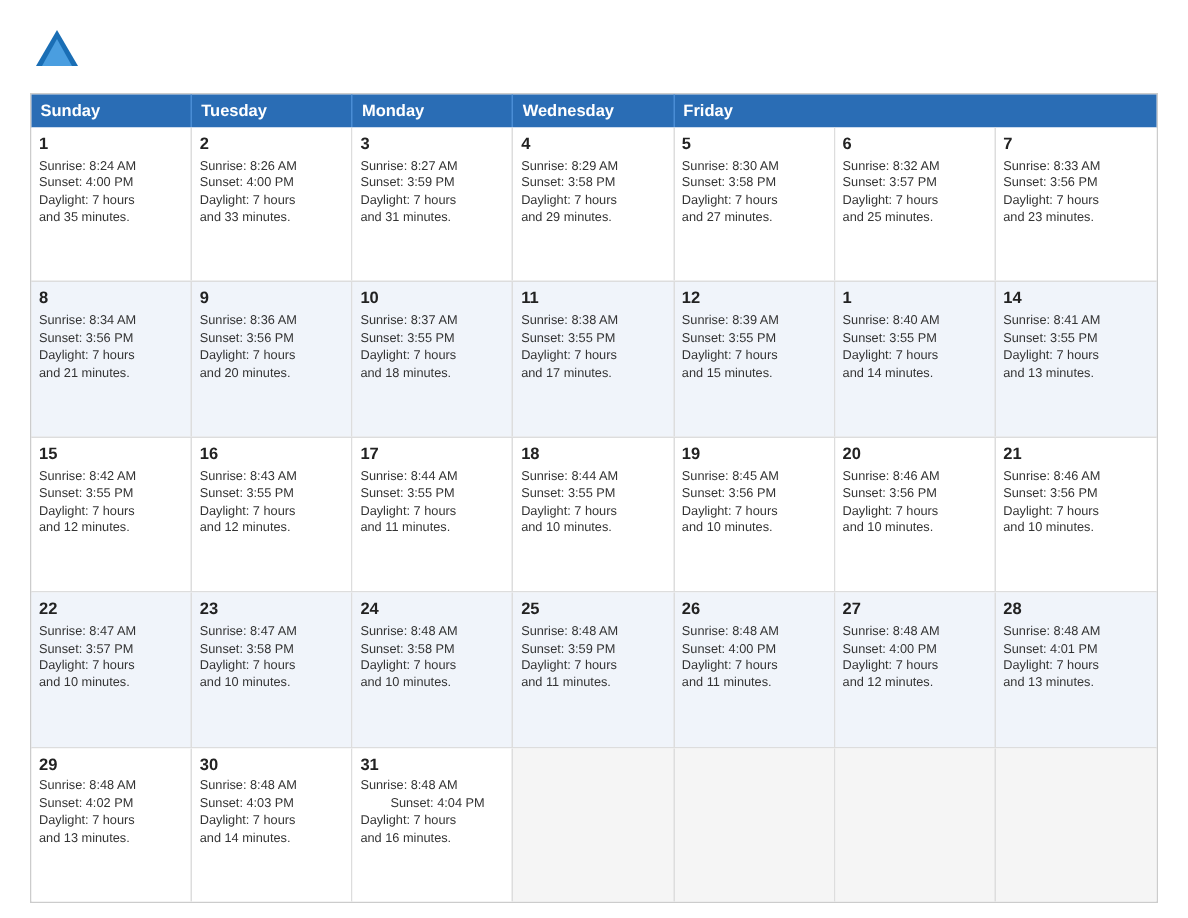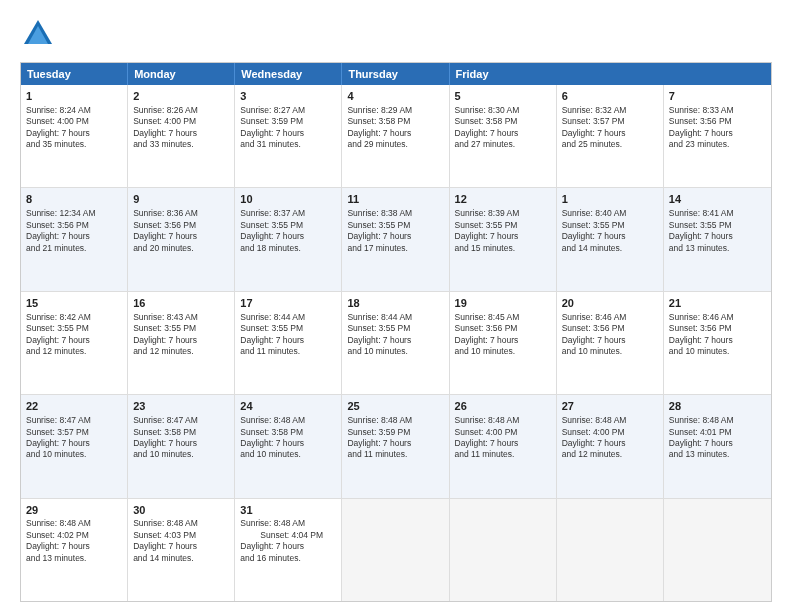--- a/index.html
+++ b/index.html
@@ -122,24 +122,24 @@
       </div>
     </div>
     <div class="title-block">
       <div class="month-year"></div>
       <div class="location"></div>
     </div>
   </div>
 
   <div class="calendar">
     <div class="cal-header" id="cal-header">
+        <div class="cal-header-cell">Sunday</div>
         <div class="cal-header-cell">Tuesday</div>
         <div class="cal-header-cell">Monday</div>
         <div class="cal-header-cell">Wednesday</div>
-        <div class="cal-header-cell">Thursday</div>
         <div class="cal-header-cell">Friday</div>
       </div>
     <div class="cal-body" id="cal-body">
         <div class="cal-row">
           <div class="cal-cell">
             <span class="day-num">1</span>
             <span style="display: block;">Sunrise: 8:24 AM</span>
             <span style="display: block;">Sunset: 4:00 PM</span>
             <span style="display: block;">Daylight: 7 hours</span>
             <span style="display: block;">and 35 minutes.</span>
@@ -183,21 +183,21 @@
             <span class="day-num">7</span>
             <span style="display: block;">Sunrise: 8:33 AM</span>
             <span style="display: block;">Sunset: 3:56 PM</span>
             <span style="display: block;">Daylight: 7 hours</span>
             <span style="display: block;">and 23 minutes.</span>
           </div>
         </div>
         <div class="cal-row">
           <div class="cal-cell">
             <span class="day-num">8</span>
-            <span style="display: block;">Sunrise: 12:34 AM</span>
+            <span style="display: block;">Sunrise: 8:34 AM</span>
             <span style="display: block;">Sunset: 3:56 PM</span>
             <span style="display: block;">Daylight: 7 hours</span>
             <span style="display: block;">and 21 minutes.</span>
           </div>
           <div class="cal-cell">
             <span class="day-num">9</span>
             <span style="display: block;">Sunrise: 8:36 AM</span>
             <span style="display: block;">Sunset: 3:56 PM</span>
             <span style="display: block;">Daylight: 7 hours</span>
             <span style="display: block;">and 20 minutes.</span>

